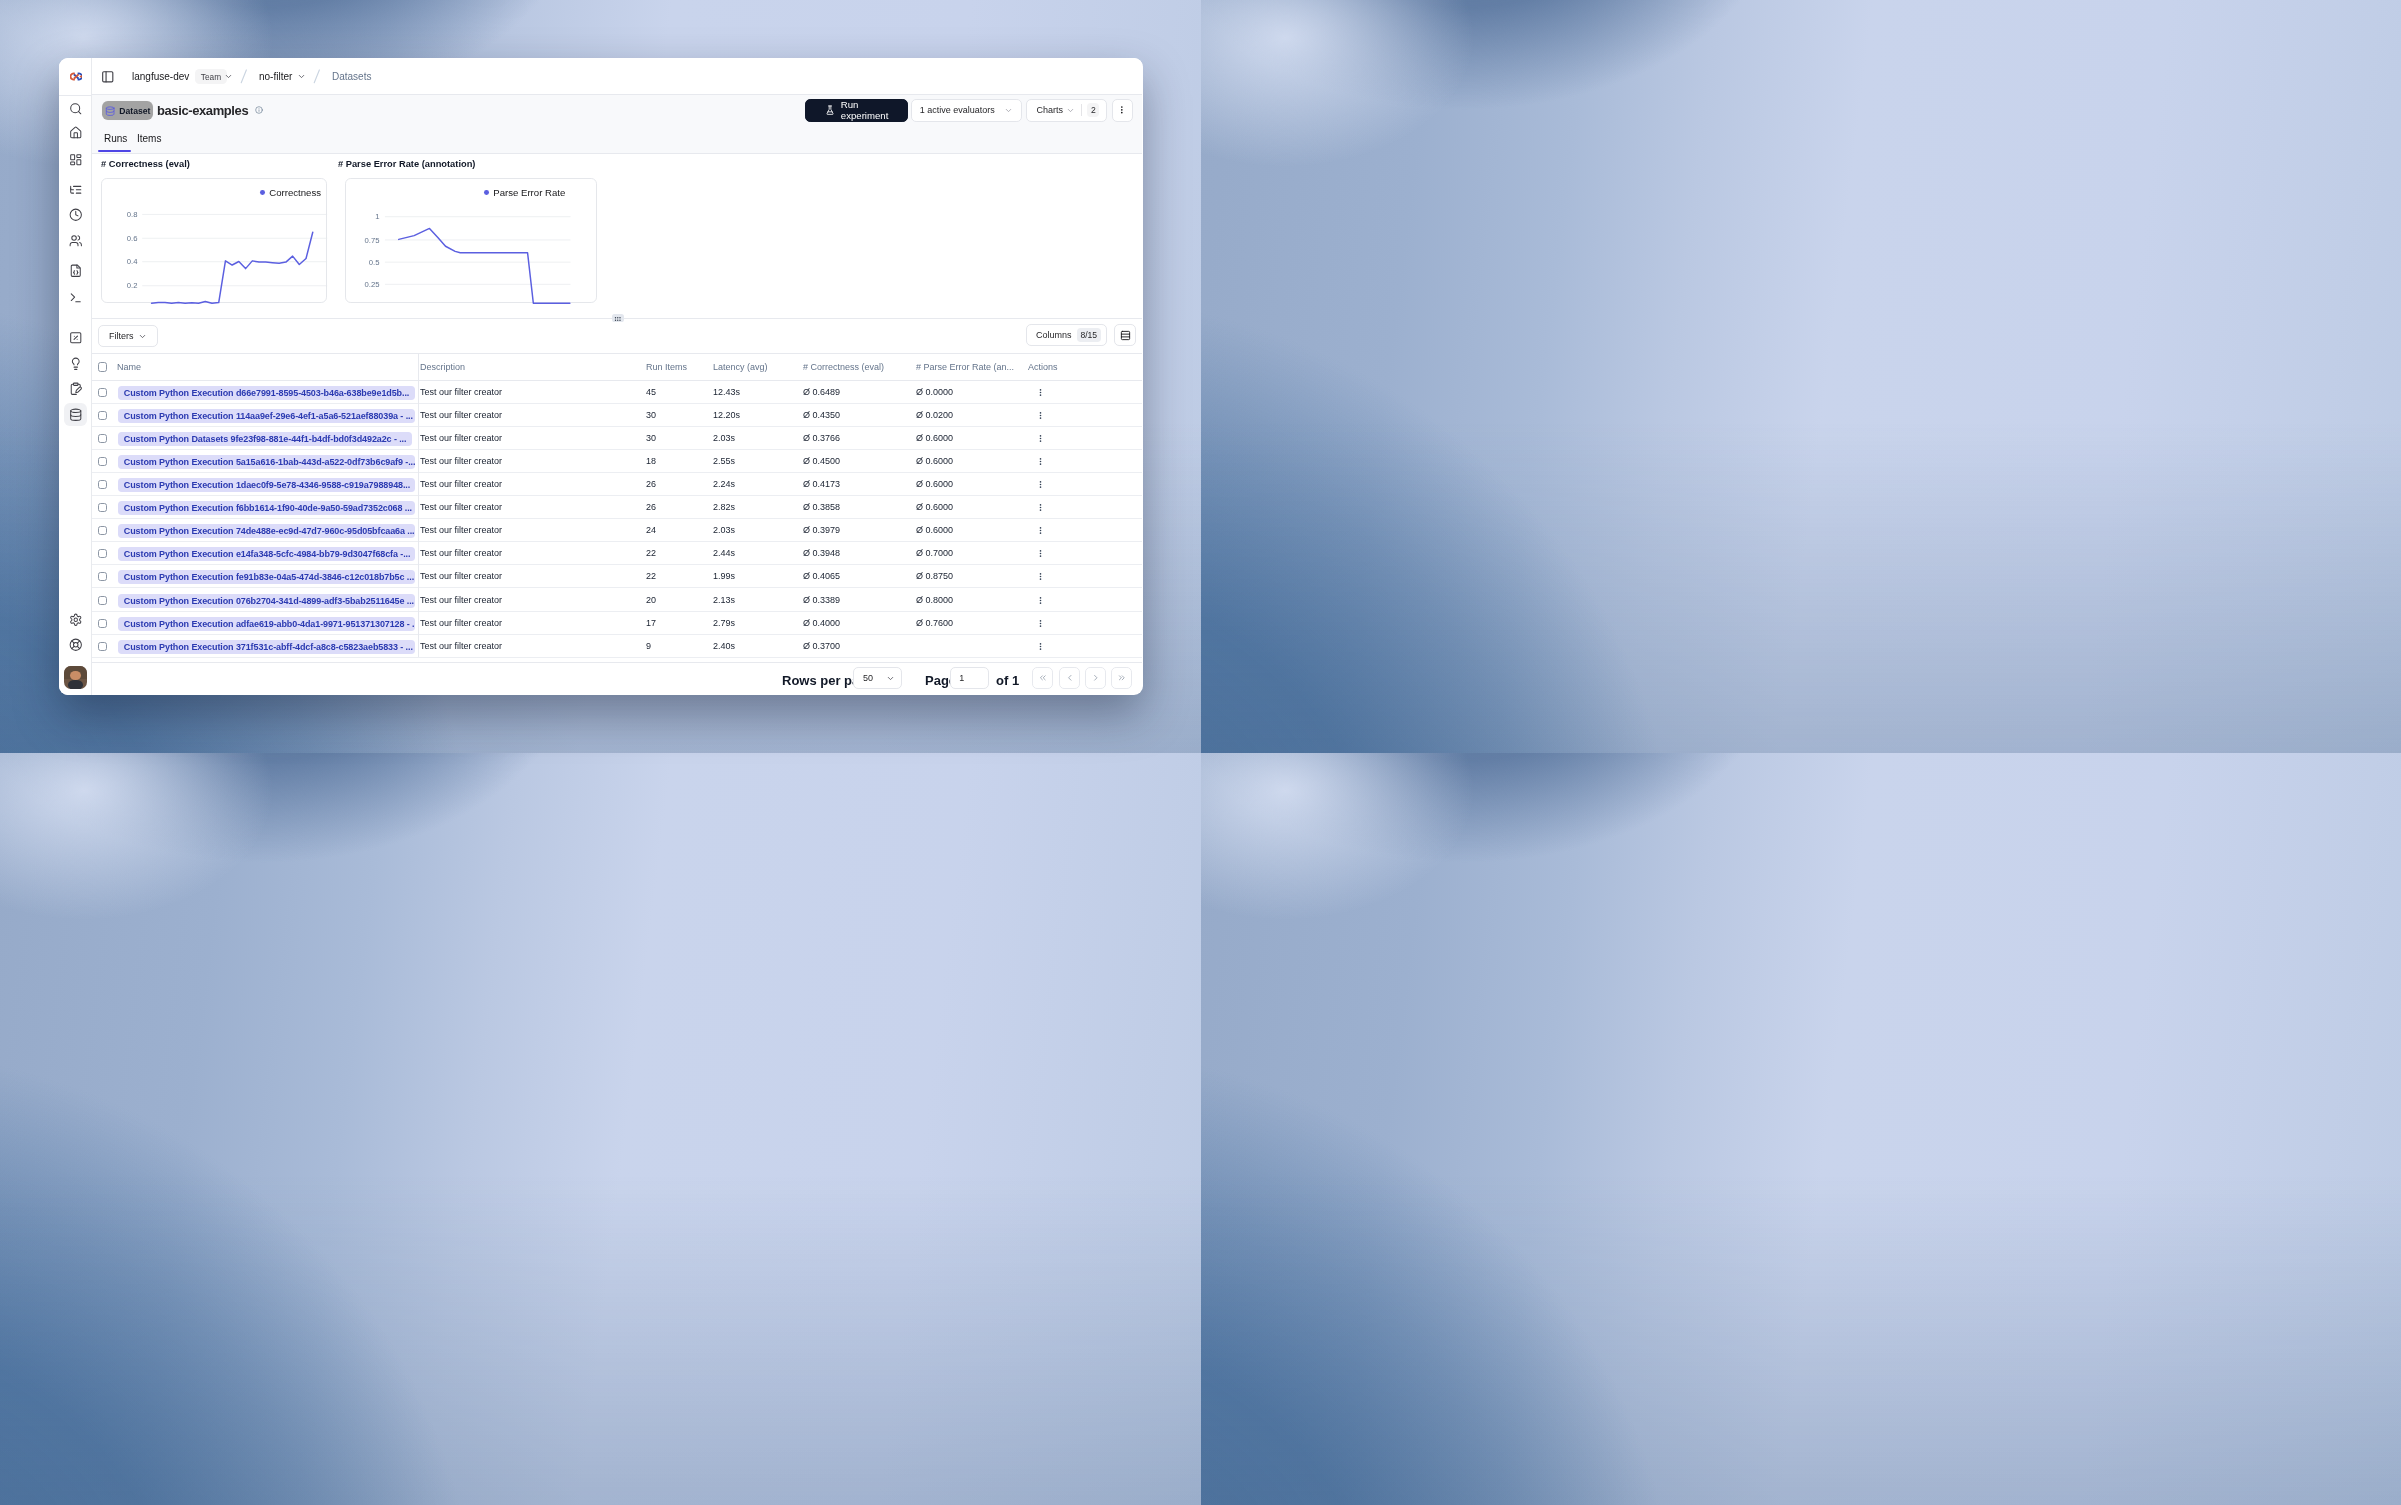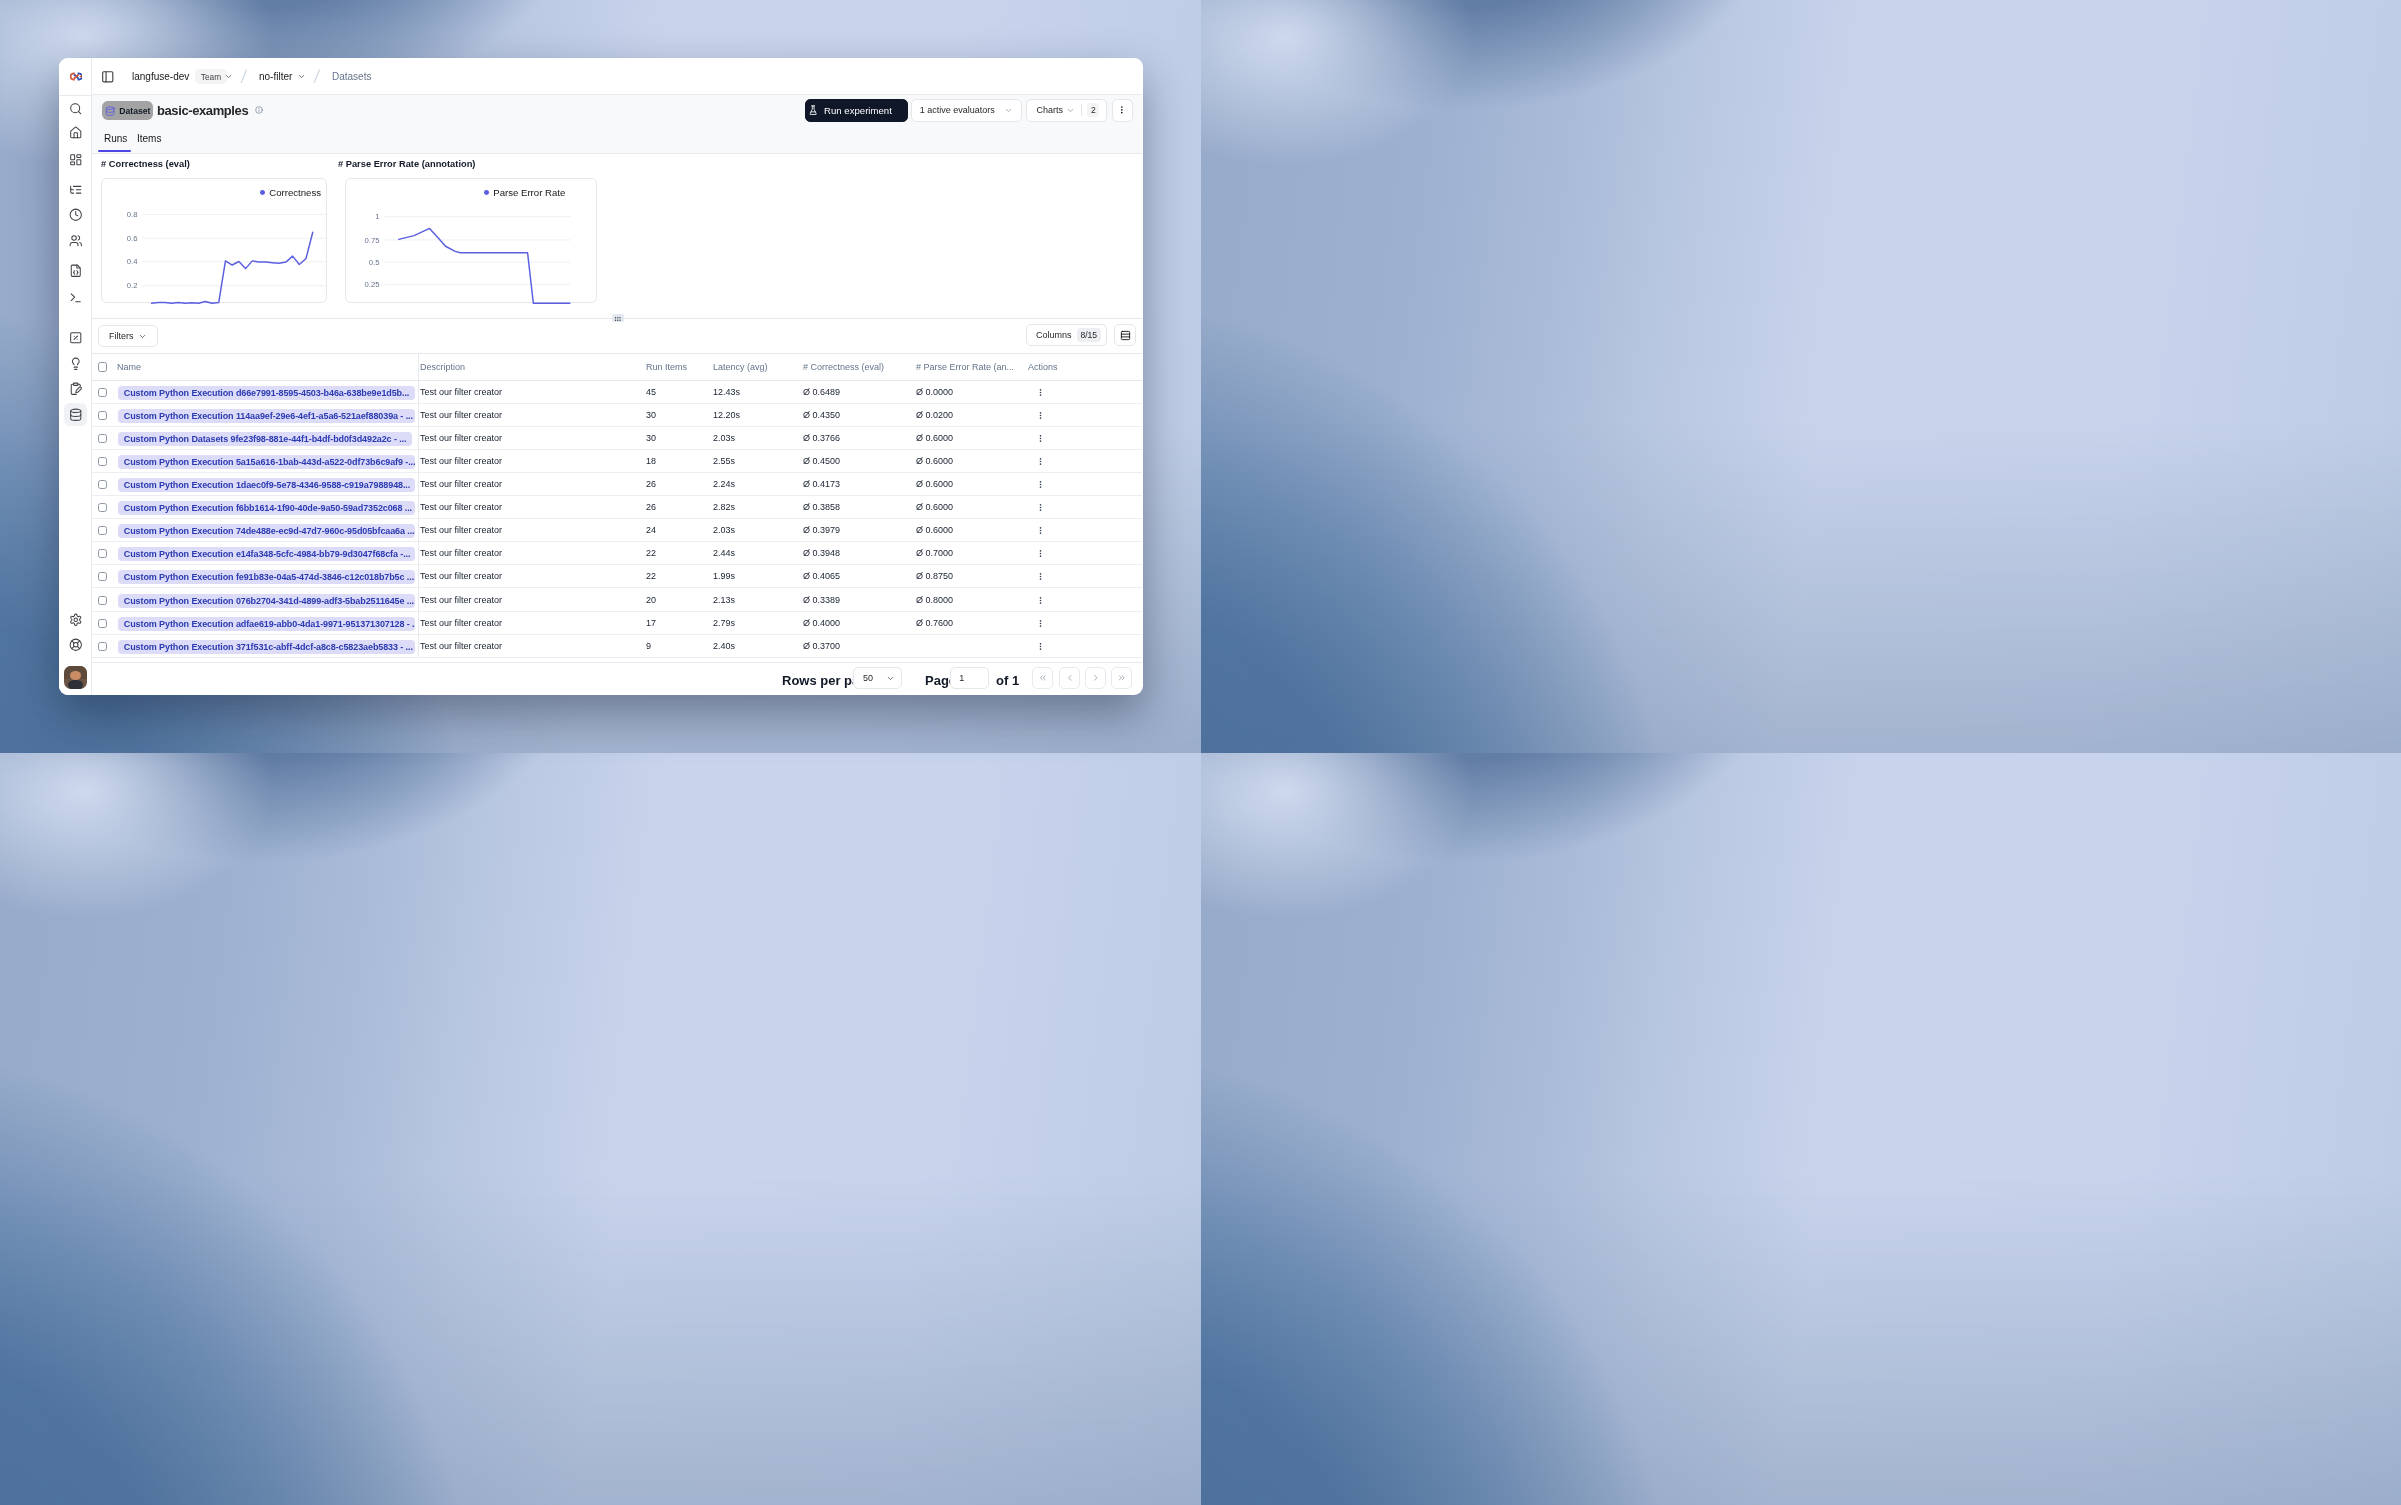--- a/index.html
+++ b/index.html
@@ -164,21 +164,21 @@
           <path d="M3 12A9 3 0 0 0 21 12"></path>
         </svg>Dataset</div>
   <div style="position:absolute;left:65px;top:7.7px;display:flex;align-items:center;gap:6.4px">
         <span style="font-size:13px;font-weight:700;color:#27272a;letter-spacing:-0.4px">basic-examples</span>
         <svg style="" width="8" height="8" viewBox="0 0 24 24" fill="none" stroke="#5b7186" stroke-width="1.8" stroke-linecap="round" stroke-linejoin="round">
           <circle cx="12" cy="12" r="10"></circle>
           <path d="M12 16v-4"></path>
           <path d="M12 8h.01"></path>
         </svg>
       </div>
-  <div class="btn" style="left:713px;width:103px;background:#0f1729;border-color:#0f1729;color:#fff;font-weight:500;font-size:9.6px;justify-content:flex-start;padding-left:2px;gap:5.8px"><svg style="" width="10.3" height="10.3" viewBox="0 0 24 24" fill="none" stroke="#fff" stroke-width="2" stroke-linecap="round" stroke-linejoin="round">
+  <div class="btn" style="left:713px;width:103px;background:#0f1729;border-color:#0f1729;color:#fff;font-weight:500;font-size:9.6px;justify-content:flex-start;padding-left:19px;gap:5.8px"><svg style="" width="10.3" height="10.3" viewBox="0 0 24 24" fill="none" stroke="#fff" stroke-width="2" stroke-linecap="round" stroke-linejoin="round">
           <path d="M10 2v7.5a2 2 0 0 1-.2.9L4.7 20.5a1 1 0 0 0 .9 1.5h12.8a1 1 0 0 0 .9-1.5l-5.1-10.1a2 2 0 0 1-.2-.9V2"></path>
           <path d="M8.5 2h7"></path>
           <path d="M7 16h10"></path>
         </svg>Run experiment</div>
   <div class="btn" style="left:819px;width:111px">
         <span style="margin-left:7.7px">1 active evaluators</span>
         <svg style="position:absolute;right:7.7px;top:6.4px" width="9" height="9" viewBox="0 0 24 24" fill="none" stroke="#a1a1aa" stroke-width="2.2" stroke-linecap="round" stroke-linejoin="round">
           <path d="m6 9 6 6 6-6"></path>
         </svg>
       </div>

